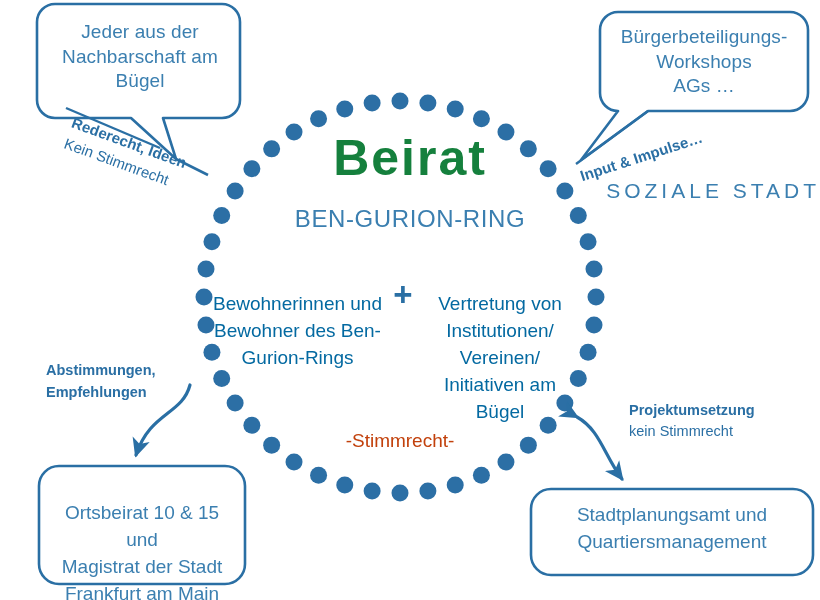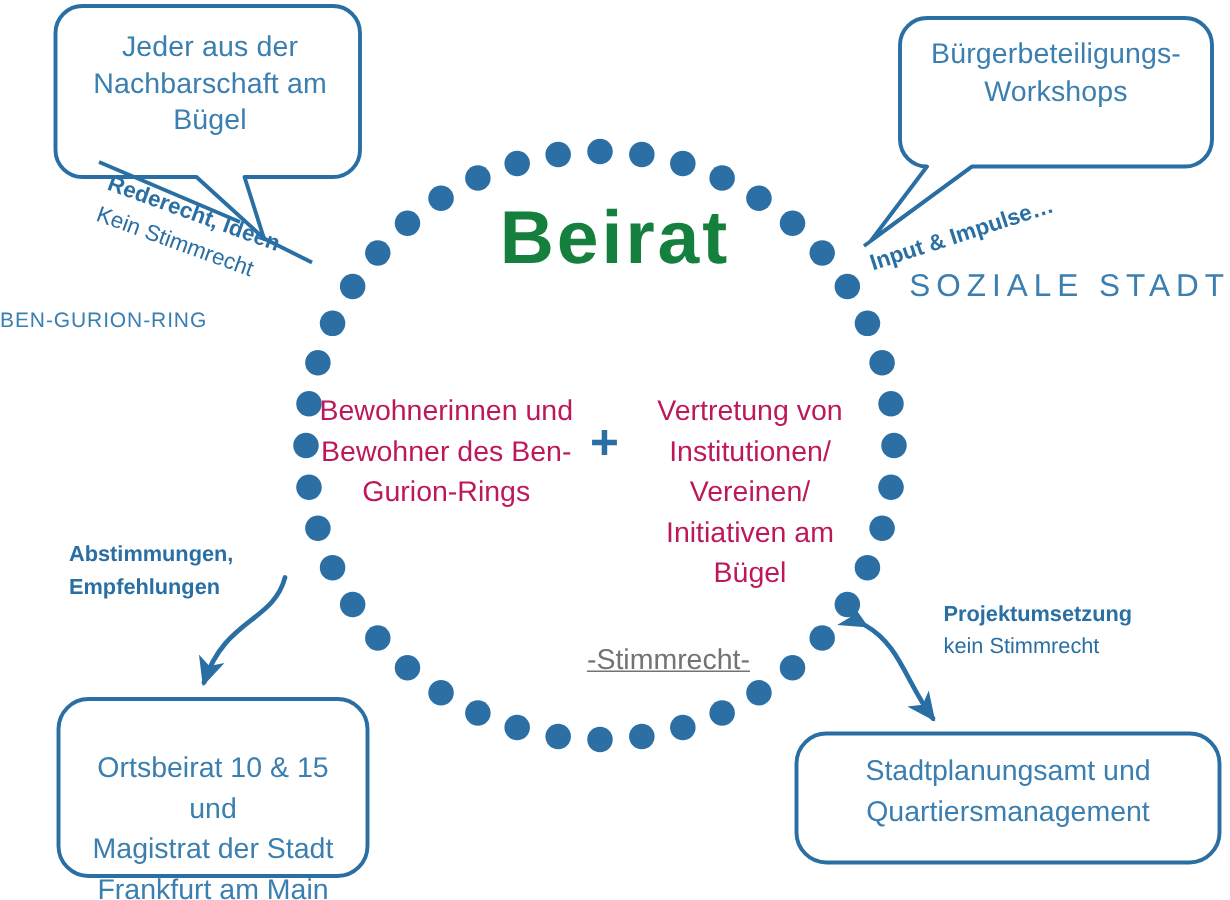--- a/index.html
+++ b/index.html
@@ -18,34 +18,34 @@
 
   .brand-main{
     position:absolute;left:0;top:129px;width:820px;text-align:center;
     font-size:50px;font-weight:bold;color:#15803d;letter-spacing:2.0px;
   }
   .brand-sub1{
     position:absolute;left:0;top:179px;width:820px;text-align:right;
     font-size:21px;color:#3b7fb0;letter-spacing:4.0px;
   }
   .brand-sub2{
-    position:absolute;left:0;top:205px;width:820px;
-    font-size:14px;color:#3b7fb0;letter-spacing:.6px;
-  }
-
-  .col{position:absolute;font-size:19px;color:#be185d;line-height:1.42;text-align:center;}
+    position:absolute;left:0;top:205px;width:820px;text-align:center;
+    font-size:24px;color:#3b7fb0;letter-spacing:.6px;
+  }
+
+  .col{position:absolute;font-size:19px;color:#0369a1;line-height:1.42;text-align:center;margin-top:29px;}
   .col-left{left:205px;top:262px;width:185px;}
   .col-right{left:420px;top:262px;width:160px;}
   .plus{
     position:absolute;left:386px;top:278px;width:34px;text-align:center;
     font-size:33px;font-weight:bold;color:#2a6fa4;line-height:1;
   }
   .stimmrecht{
-    position:absolute;left:300px;top:430px;width:200px;text-align:right;
-    font-size:19px;color:#737373;text-decoration:underline;
+    position:absolute;left:300px;top:430px;width:200px;text-align:center;
+    font-size:19px;color:#c2410c;
   }
 
   
   .ann{position:absolute;color:#2a6fa4;}
   .ann .b{font-weight:bold;display:block;}
   .ann .r{font-weight:normal;display:block;}
 
   #ann-rede{
     left:76px;top:112px;width:200px;font-size:15px;line-height:1.45;
     transform:rotate(20deg);transform-origin:left top;
@@ -162,20 +162,21 @@
 
   <div class="tb bubble-text" style="left:44px;top:20px;width:192px;">
     <div>Jeder aus der</div>
     <div>Nachbarschaft am</div>
     <div>Bügel</div>
   </div>
 
   <div class="tb bubble-text" style="left:606px;top:25px;width:196px;">
     <div>Bürgerbeteiligungs-</div>
     <div>Workshops</div>
+    <div>AGs …</div>
   </div>
 
   <div class="brand-main">Beirat</div>
   <div class="brand-sub1">SOZIALE STADT</div>
   <div class="brand-sub2">BEN-GURION-RING</div>
 
   <div class="col col-left">Bewohnerinnen und Bewohner des Ben-Gurion-Rings</div>
   <div class="plus">+</div>
   <div class="col col-right">Vertretung von Institutionen/ Vereinen/ Initiativen am Bügel</div>
   <div class="stimmrecht">-Stimmrecht-</div>

